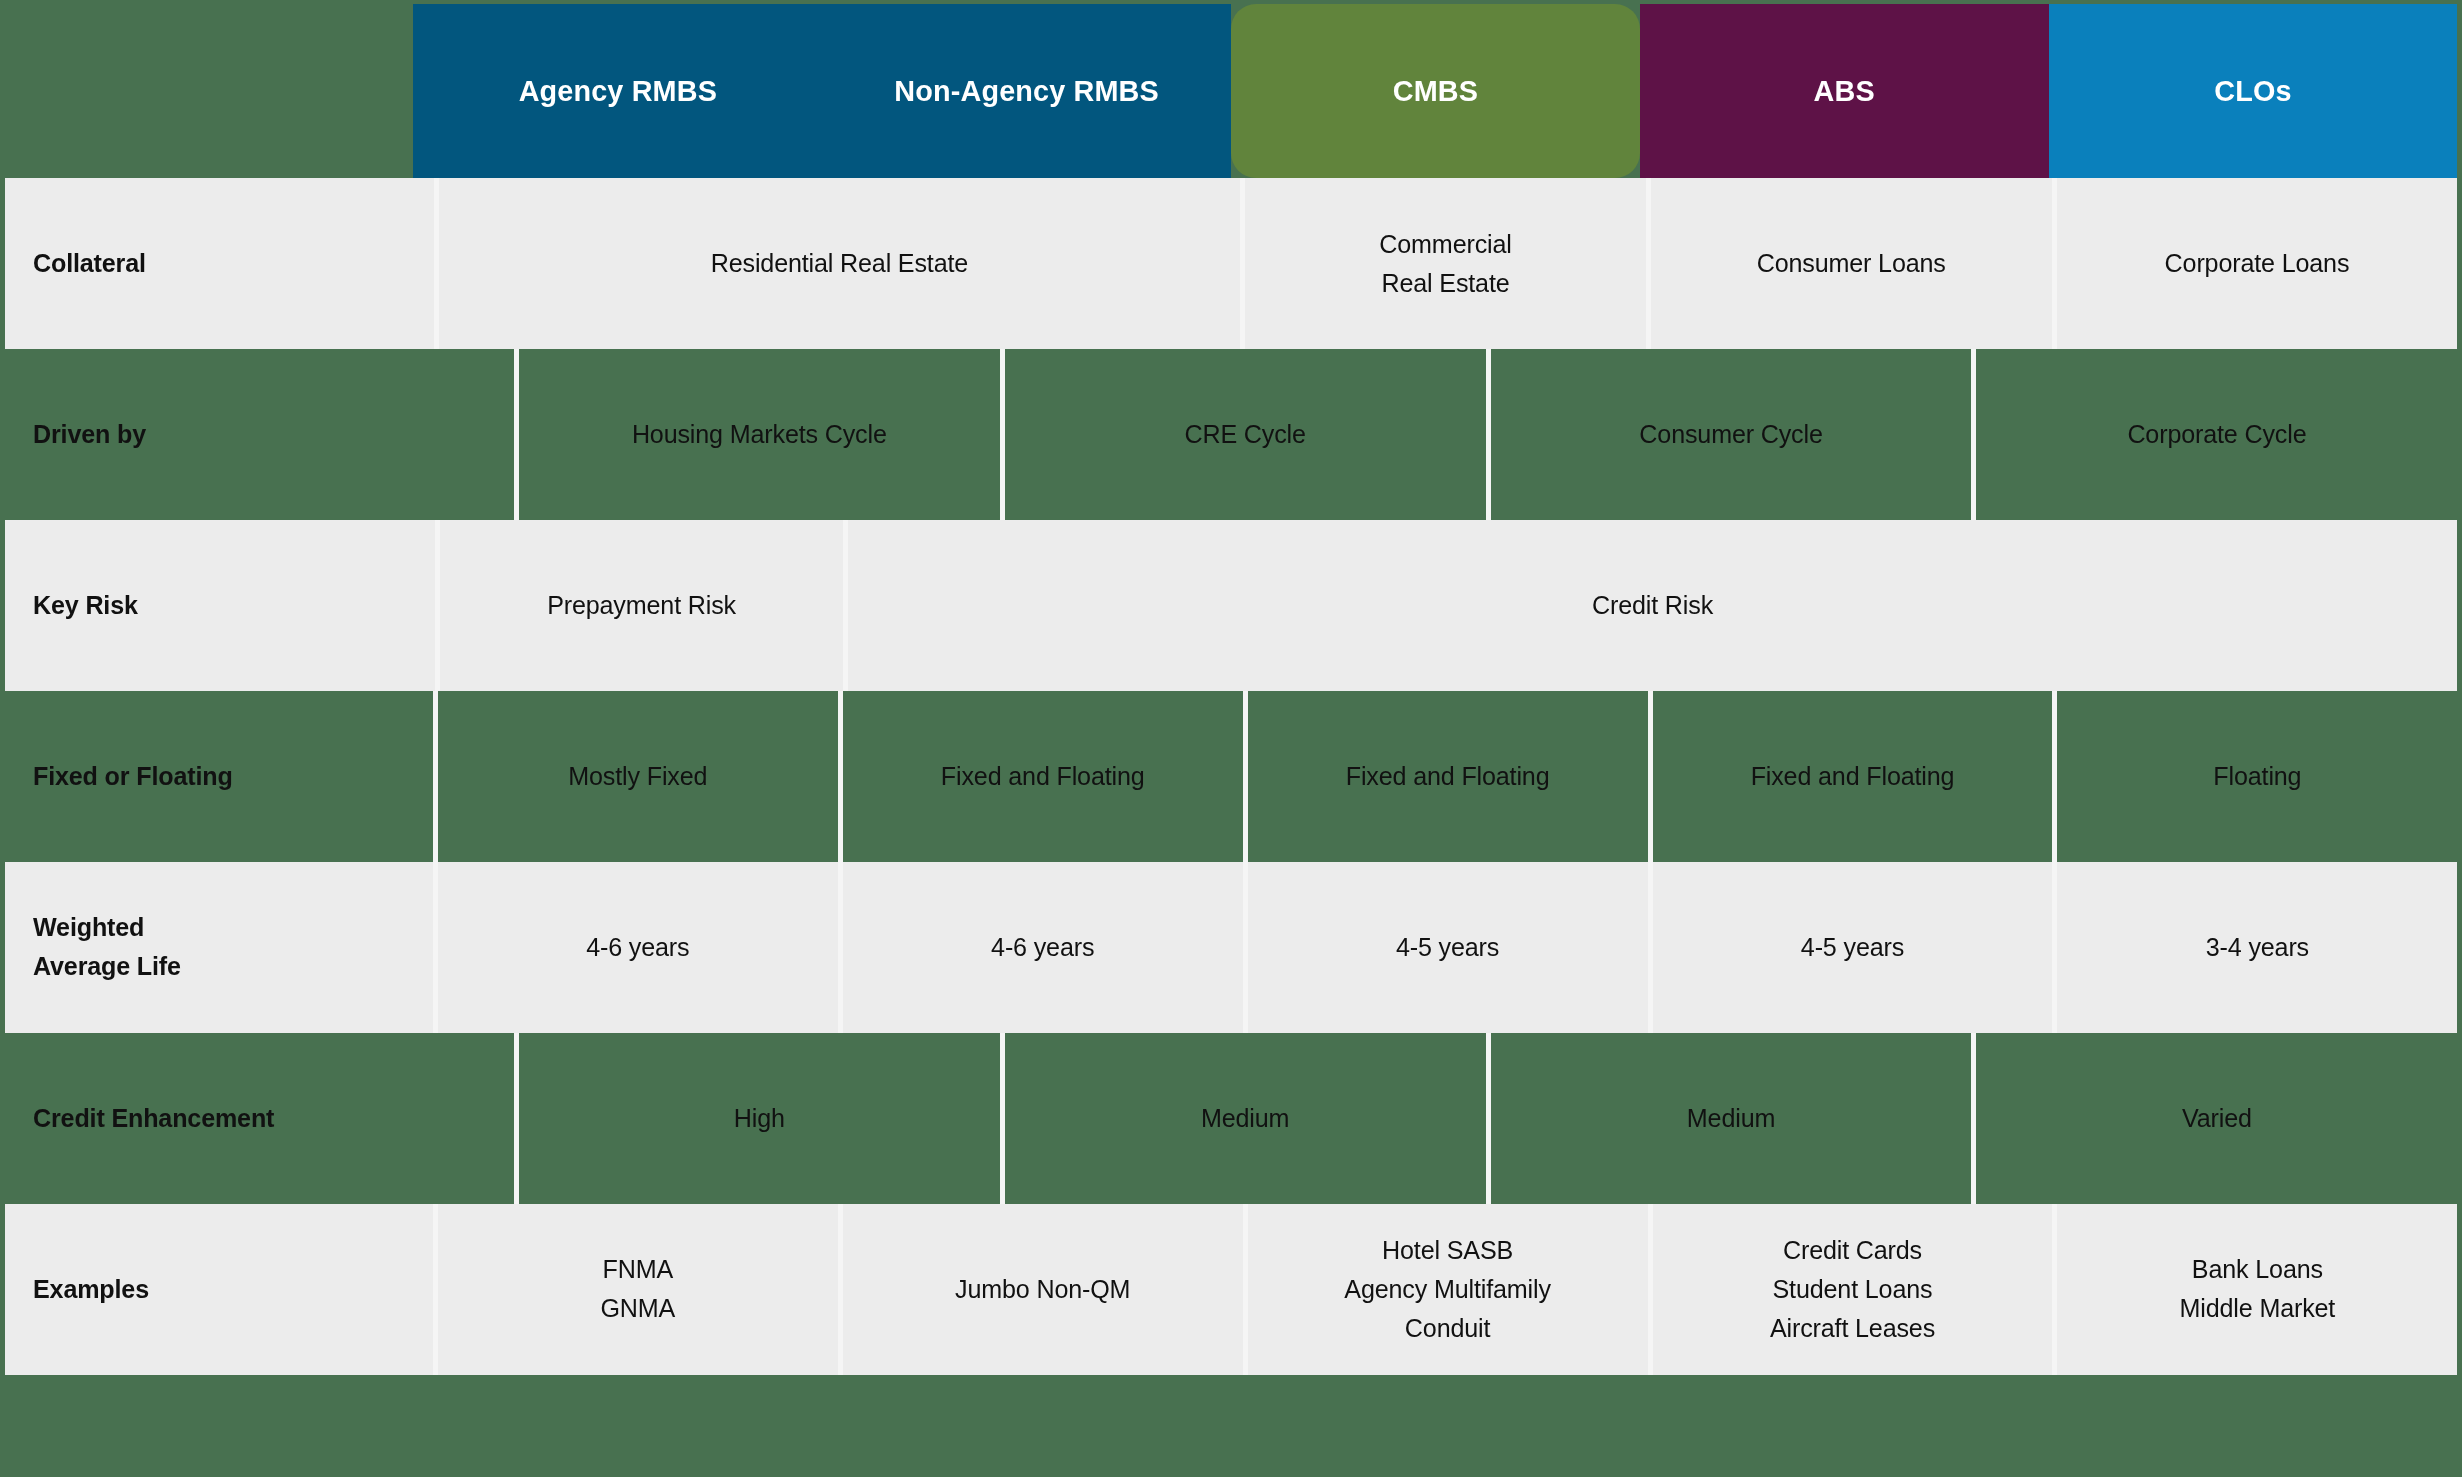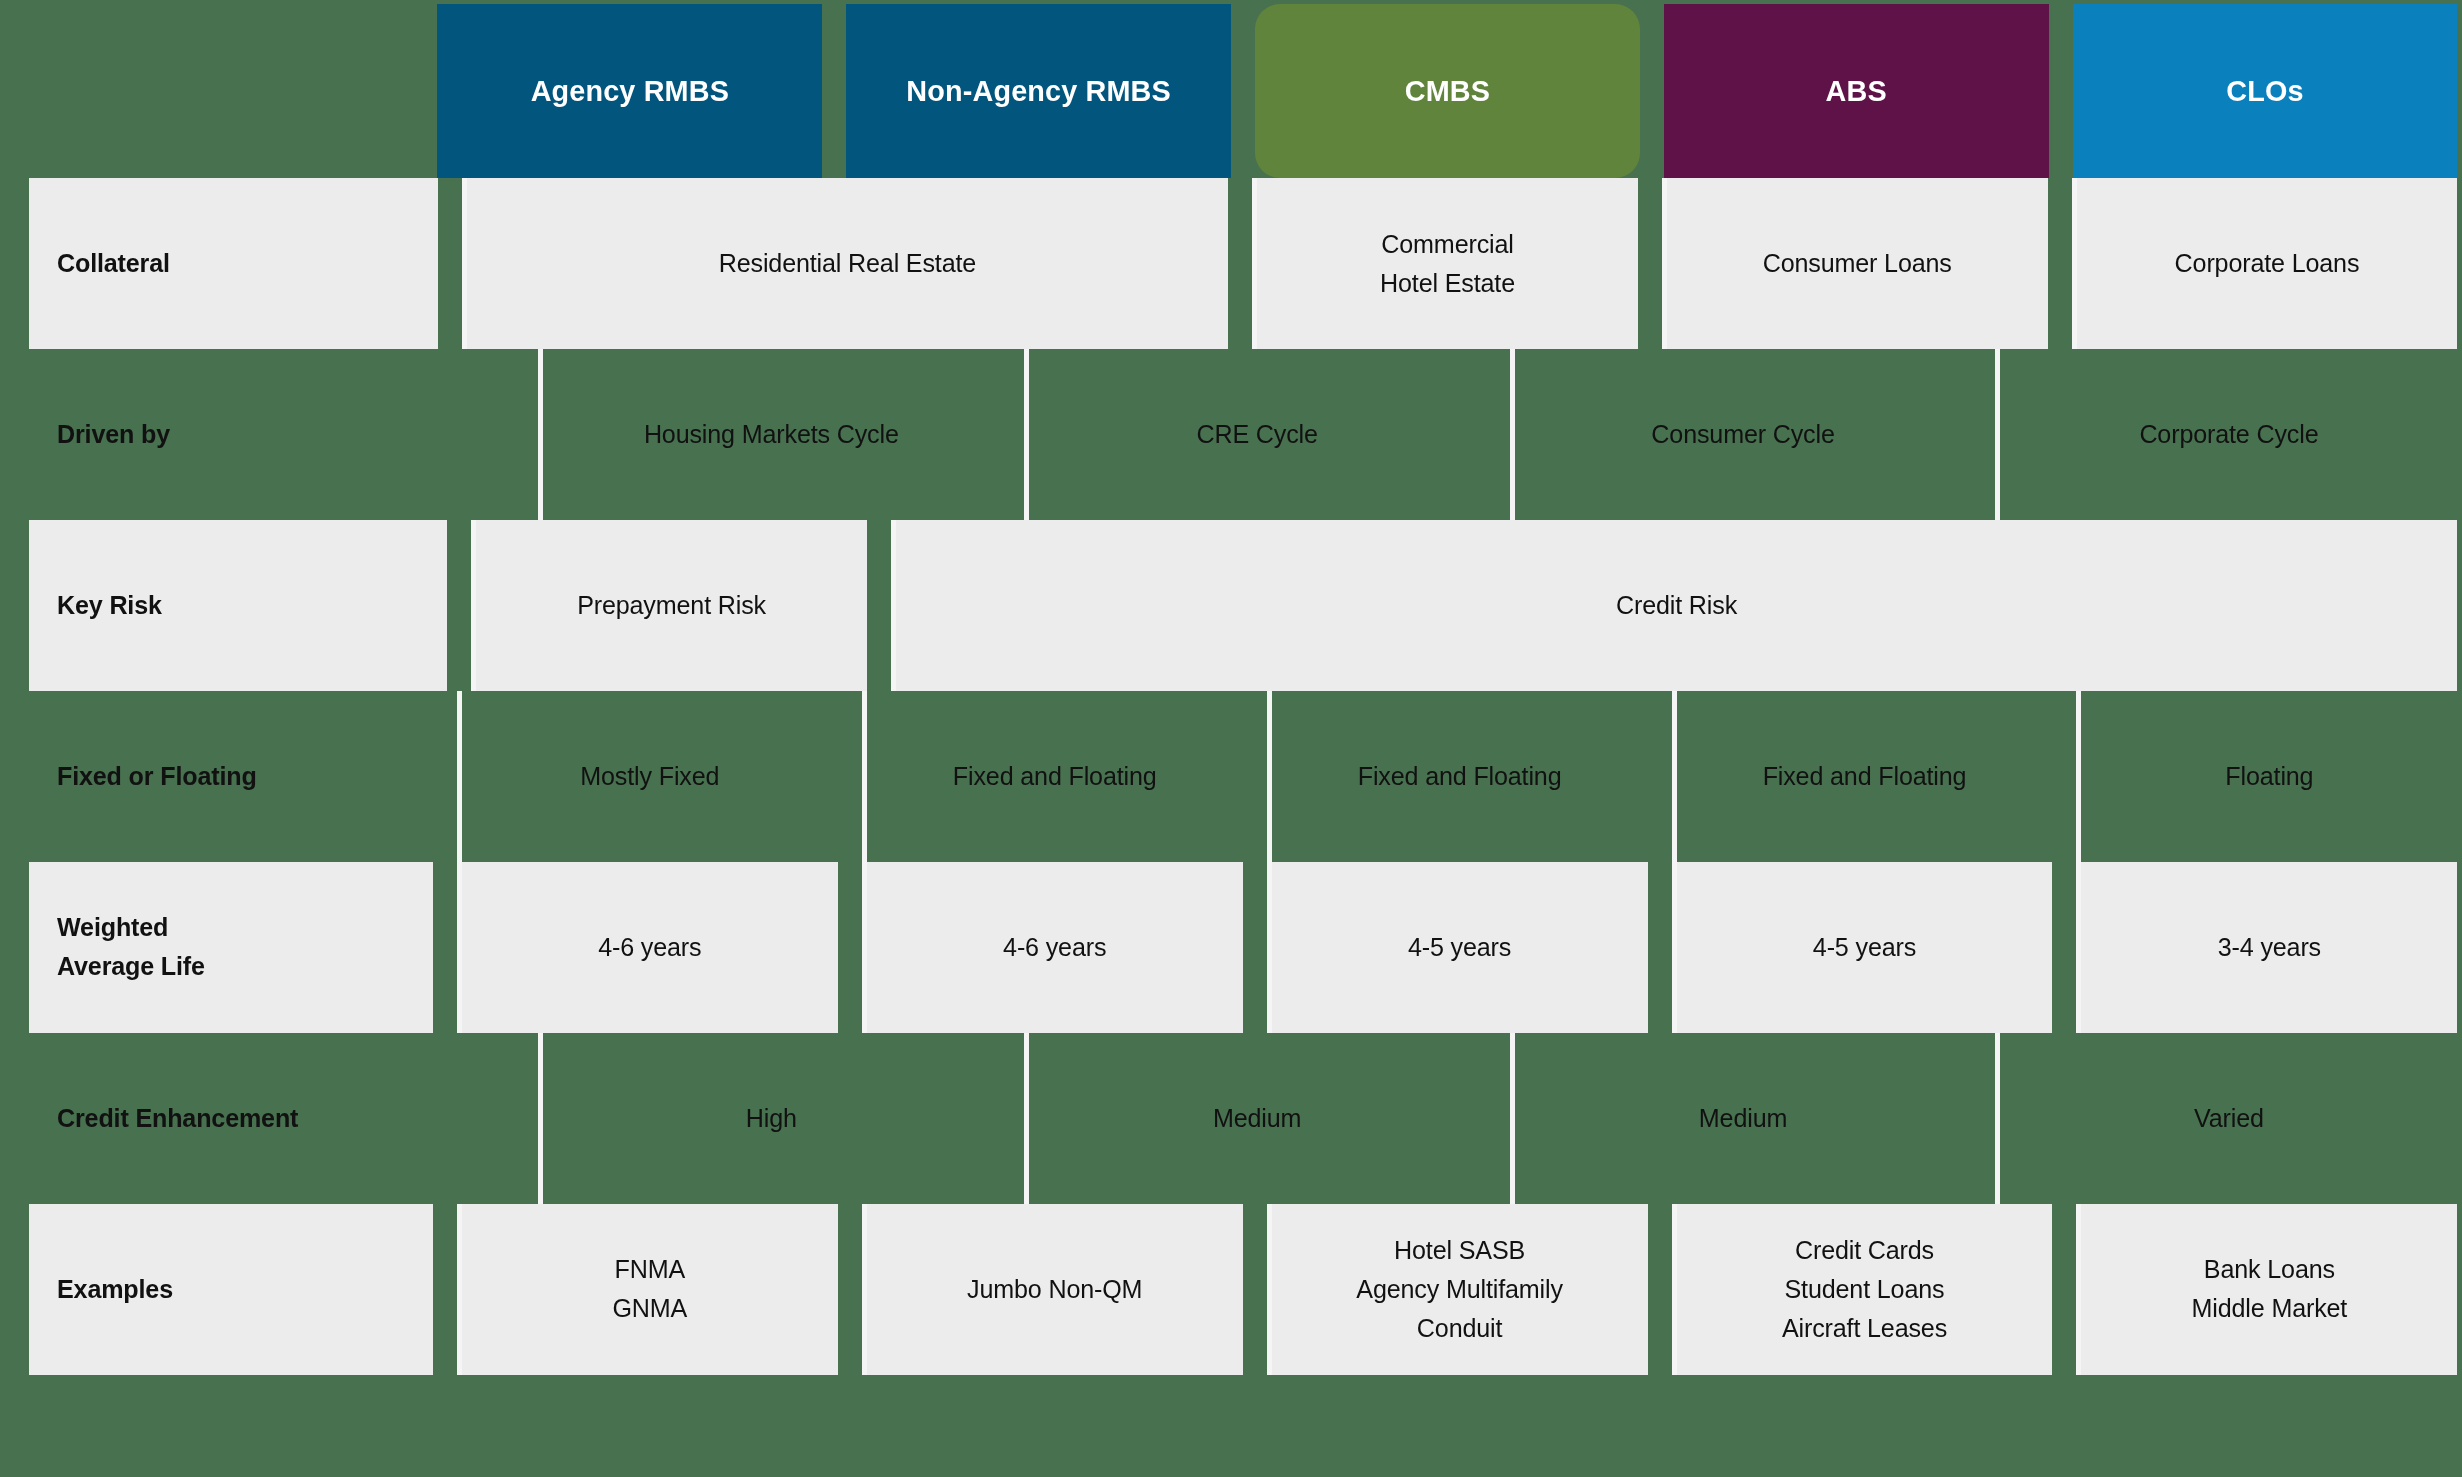--- a/index.html
+++ b/index.html
@@ -23,21 +23,21 @@
     letter-spacing:-0.02em;
   }
   .row{display:flex;min-height:0;}
   .row.header{flex:102 0 0;}
   .row.body{flex:100 0 0;}
   .cell{
     flex:1 1 0;min-width:0;
     display:flex;align-items:center;justify-content:center;
     text-align:center;white-space:pre-line;
     color:var(--ink);
-    font-size:1.02vw;line-height:1.55;margin-left:24px;
+    font-size:1.02vw;line-height:1.55;
   }
   .cell.span2{flex:2 2 0;}
   .cell.span4{flex:4 4 0;text-align:right;}
   .row.body .cell + .cell{border-left:0.24vw solid var(--sep);}
   .row.light .cell{background:var(--lightrow);}
   .row.green .cell{background:transparent;}
   .label-cell{
     justify-content:flex-start;text-align:left;
     font-weight:700;
     padding-left:1.15vw;box-sizing:border-box;
@@ -59,21 +59,21 @@
     <div class="cell hcell" style="background-color: rgb(2, 86, 126);">Non-Agency RMBS</div>
     <div class="cell hcell" style="background-color: rgb(97, 132, 60); border-radius: 25px;">CMBS</div>
     <div class="cell hcell" style="background-color: rgb(94, 18, 71);">ABS</div>
     <div class="cell hcell" style="background-color: rgb(10, 128, 188);">CLOs</div>
   </div>
 
   <div class="row body light">
     <div class="cell label-cell">Collateral</div>
     <div class="cell span2">Residential Real Estate</div>
     <div class="cell">Commercial
-Hotel Estate</div>
+Real Estate</div>
     <div class="cell">Consumer Loans</div>
     <div class="cell">Corporate Loans</div>
   </div>
 
   <div class="row body green">
     <div class="cell label-cell">Driven by</div>
     <div class="cell">Housing Markets Cycle</div>
     <div class="cell">CRE Cycle</div>
     <div class="cell">Consumer Cycle</div>
     <div class="cell">Corporate Cycle</div>

